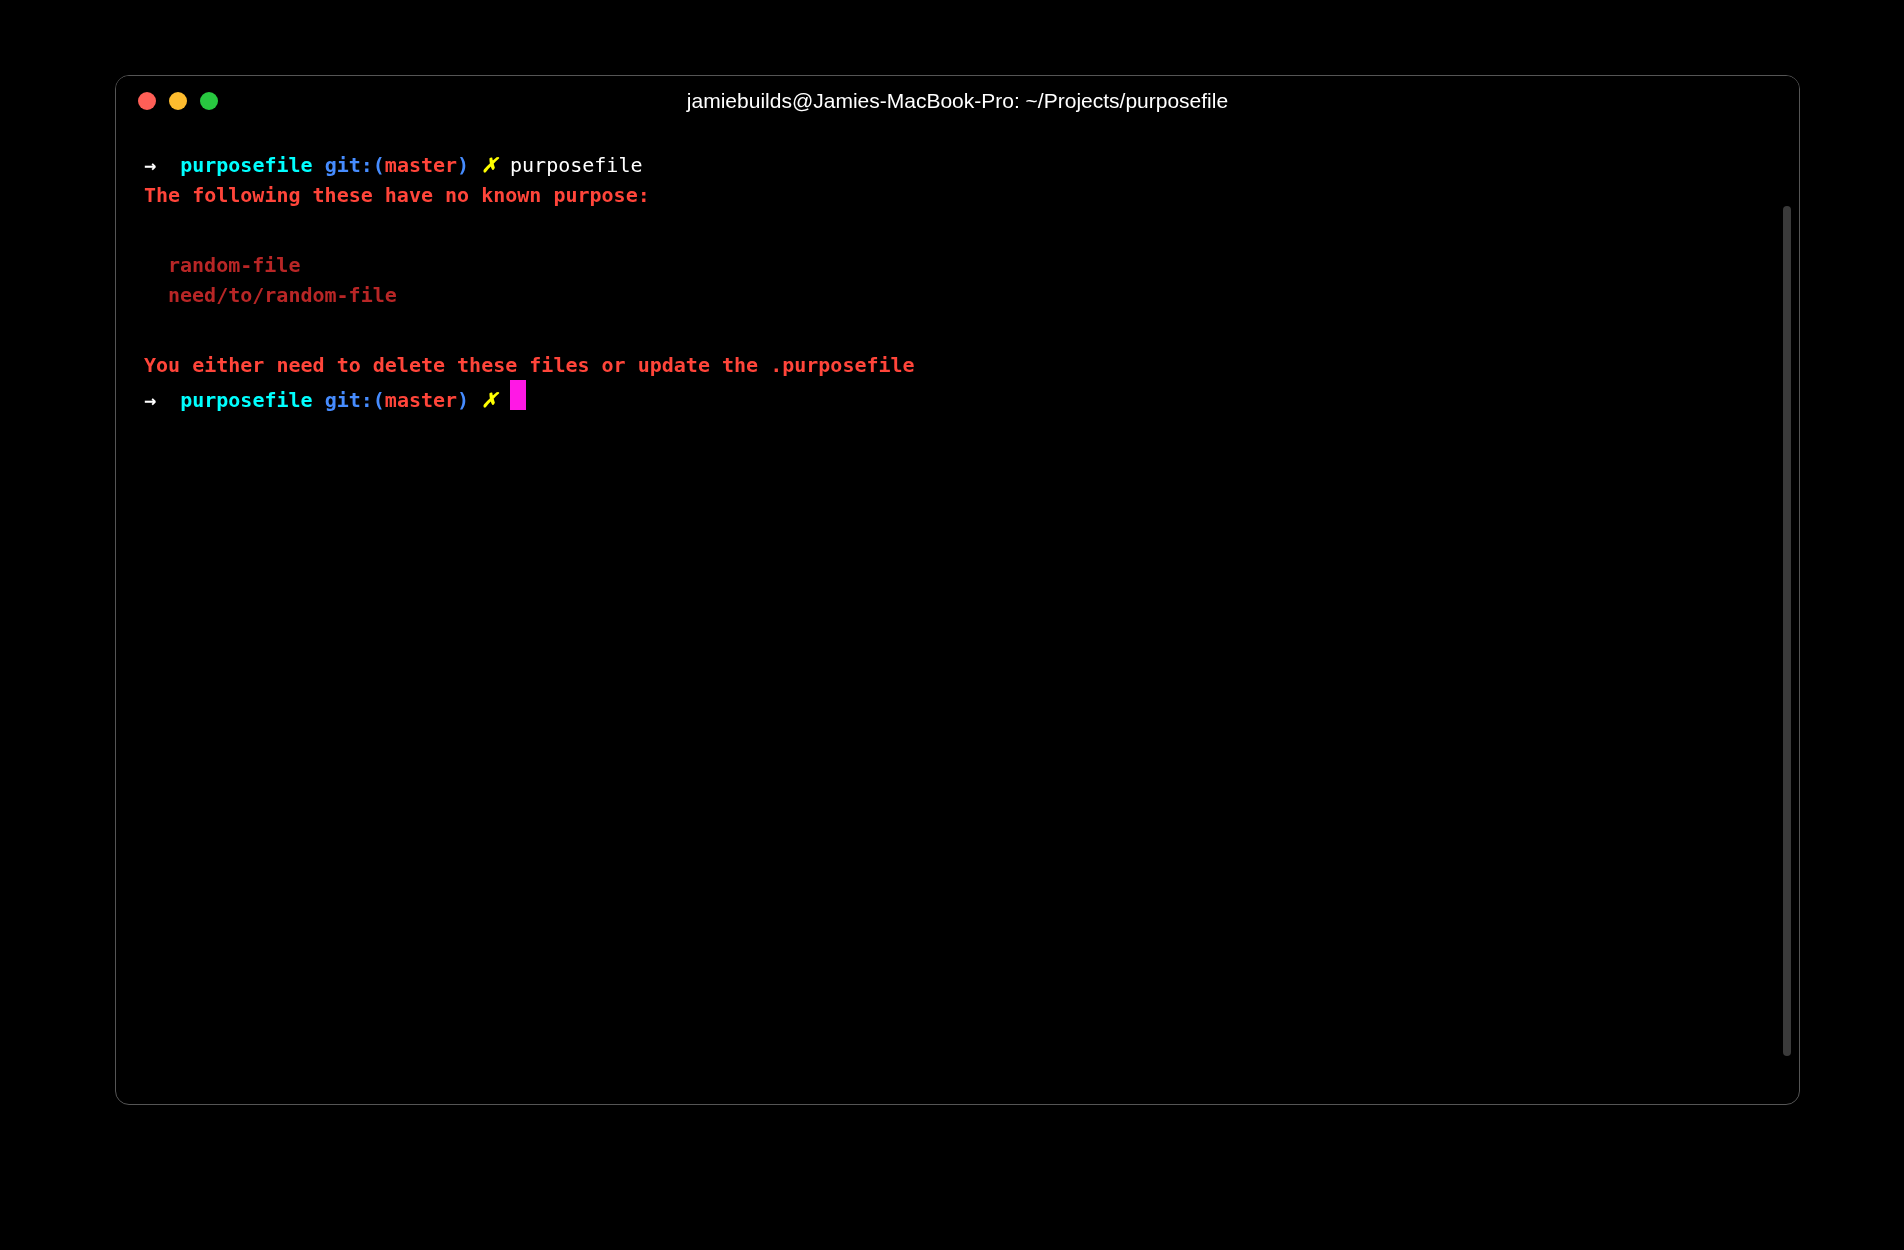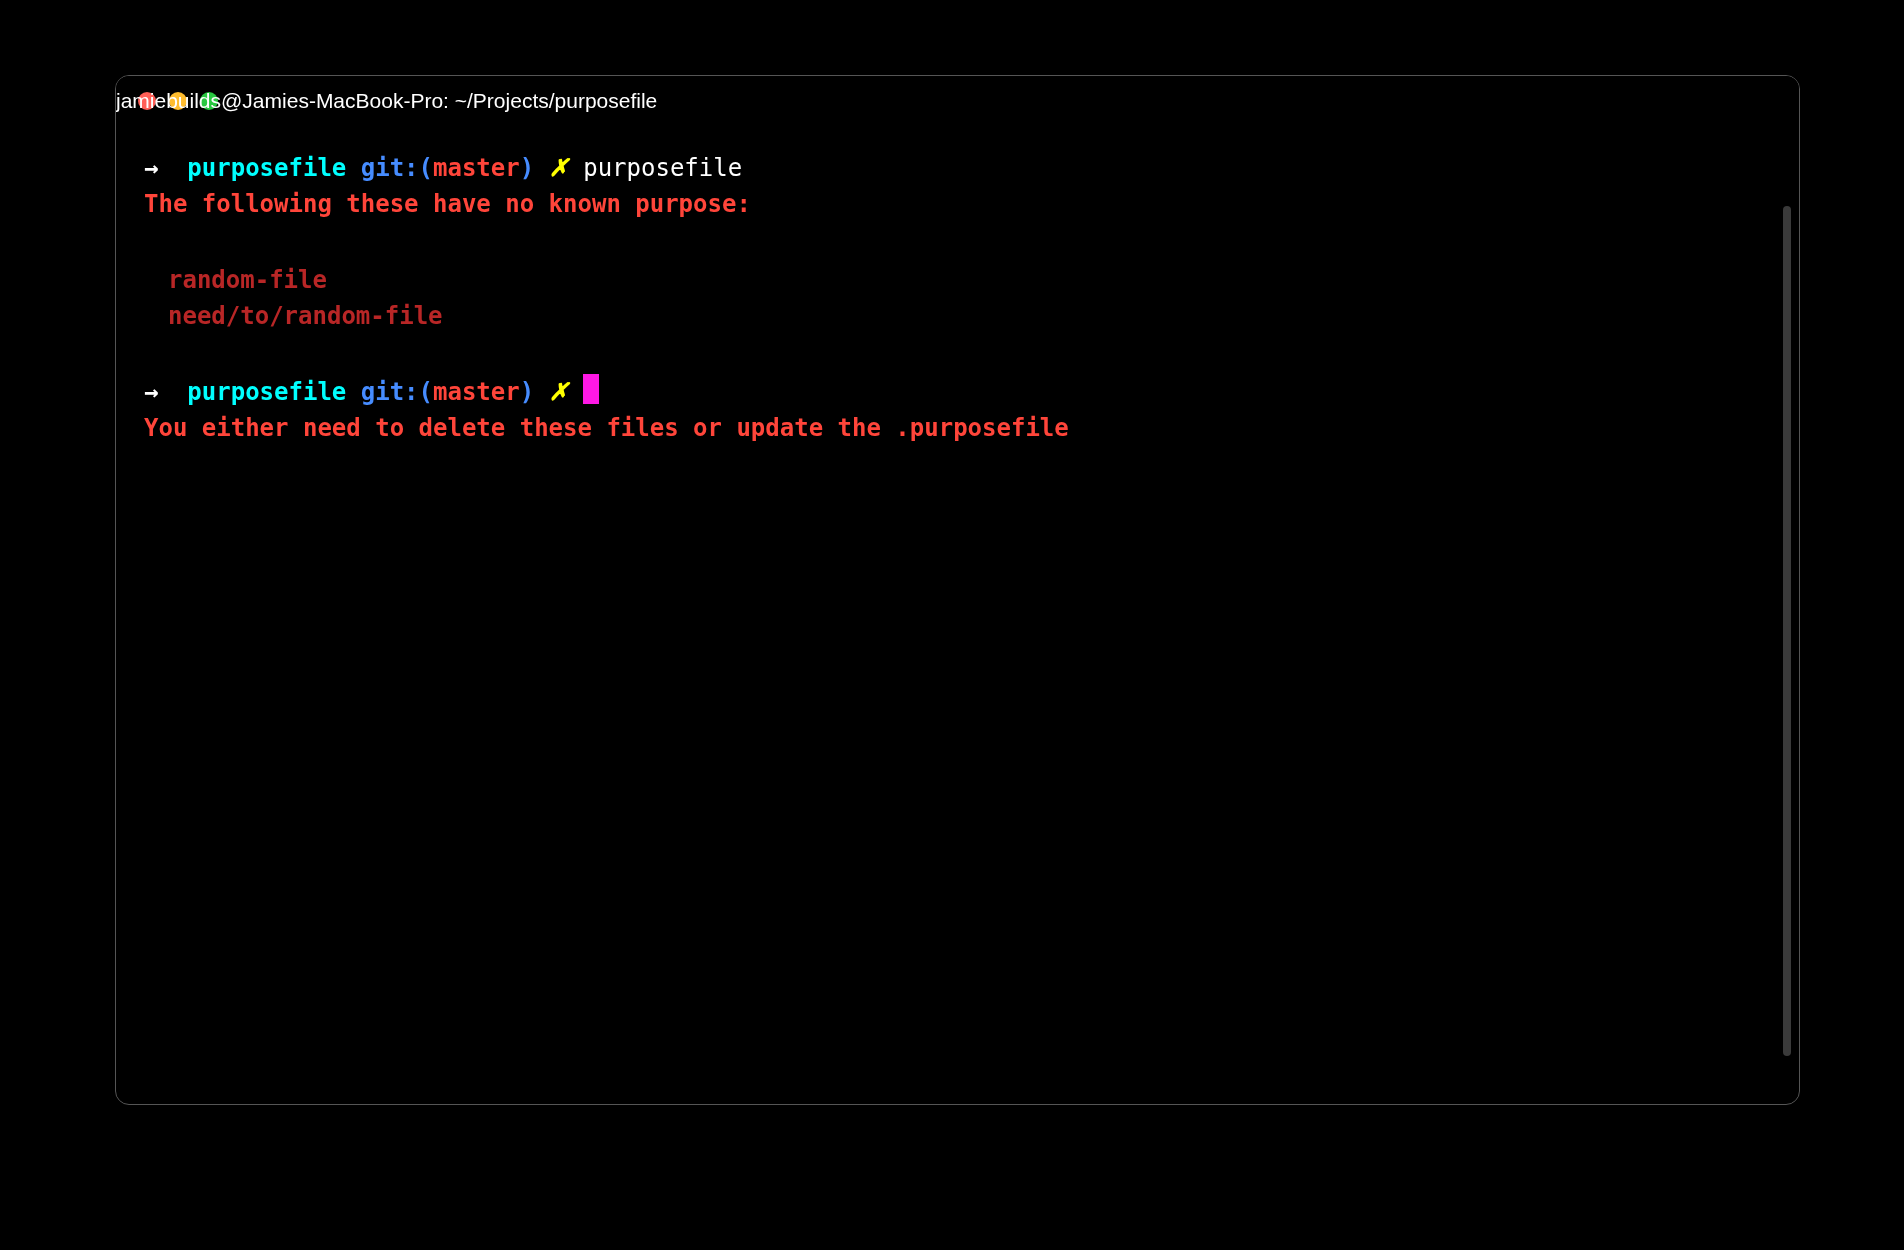--- a/index.html
+++ b/index.html
@@ -54,32 +54,32 @@
     }
     
     .traffic-light.red { background: #ff5f57; }
     .traffic-light.yellow { background: #febc2e; }
     .traffic-light.green { background: #28c840; }
     
     .window-title {
       position: absolute;
       left: 0;
       right: 0;
-      text-align: left;
+      text-align: center;
       color: #fff;
       font-size: 21px;
       font-weight: 500;
       pointer-events: none;
       font-family: -apple-system, 'SF Pro Text', 'Helvetica Neue', sans-serif;
     }
     
     .terminal-body {
       flex: 1;
       padding: 24px 28px;
-      font-size: 24px;
+      font-size: 20px;
       line-height: 1.5;
       font-weight: 700;
       position: relative;
     }
     
     .scrollbar {
       position: absolute;
       right: 8px;
       top: 80px;
       width: 8px;
@@ -133,19 +133,19 @@
 
     <div class="line error-heading">The following these have no known purpose:</div>
 
     <div class="blank-line"></div>
 
     <div class="line error-file">random-file</div>
     <div class="line error-file">need/to/random-file</div>
 
     <div class="blank-line"></div>
 
+    <div class="line error-msg">You either need to delete these files or update the .purposefile</div>
+
     <div class="line"><span class="arrow">→</span>  <span class="cwd">purposefile</span> <span class="git-label">git:(</span><span class="branch">master</span><span class="git-label">)</span> <span class="dirty">✗</span> <span class="cursor"></span></div>
-
-    <div class="line error-msg">You either need to delete these files or update the .purposefile</div>
 
     <div class="scrollbar"></div>
   </div>
 </div>
 
 </body></html>

